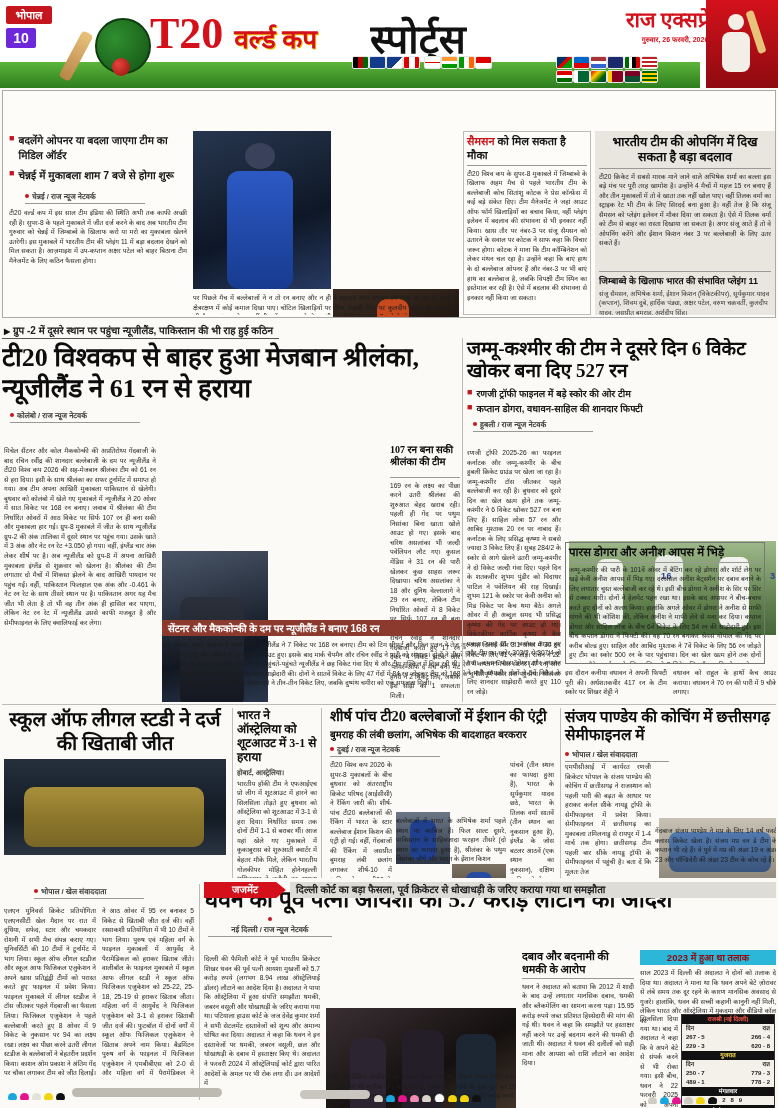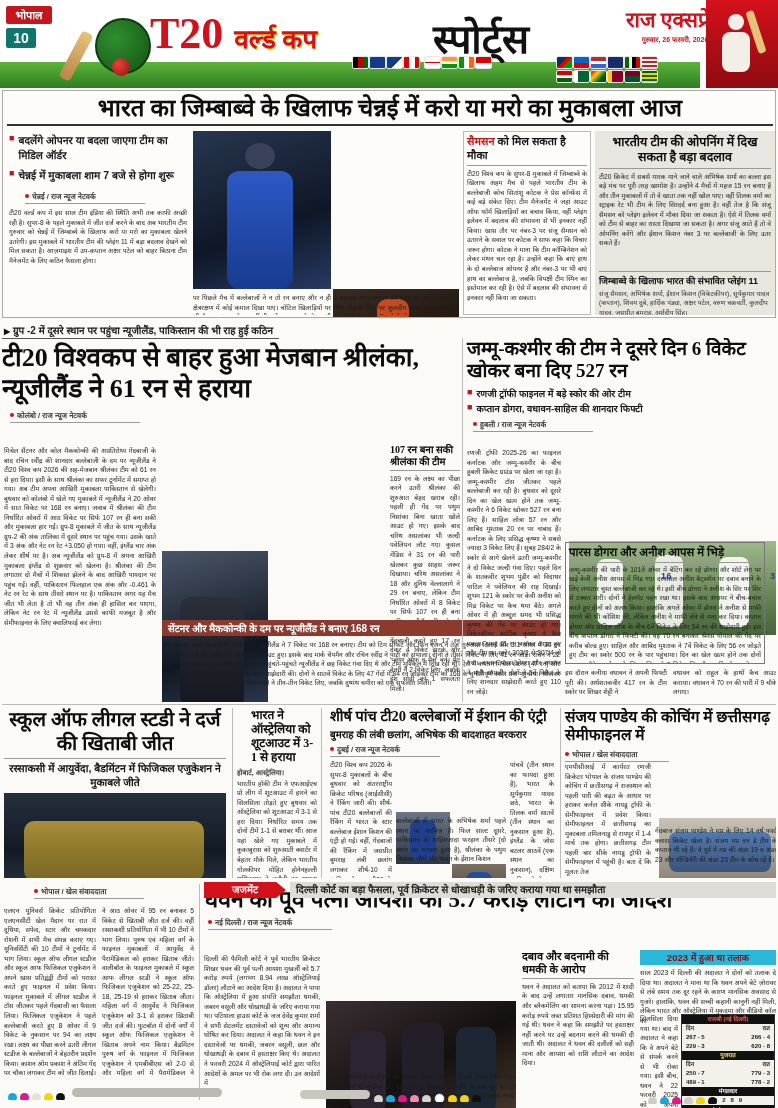--- a/index.html
+++ b/index.html
@@ -30,52 +30,51 @@
 </head>
 <body>
 
 <div id="page">
 
   <div class="abs" style="left:0;top:0;width:778px;height:88px;background:#fff;">
     <div class="abs" style="left:0;top:62px;width:700px;height:26px;background:linear-gradient(#5cb53a,#2e7d1f);"></div>
     <div class="abs" style="left:6px;top:6px;width:46px;height:18px;background:#c4161c;color:#fff;font-weight:bold;font-size:11px;text-align:center;line-height:18px;border-radius:2px;">
       <span>भोपाल</span>
     </div>
-    <div class="abs" style="left:6px;top:28px;width:30px;height:20px;background:#0f766e;color:#fff;font-weight:bold;font-size:14px;text-align:center;line-height:20px;border-radius:2px;">
+    <div class="abs" style="left:6px;top:28px;width:30px;height:20px;background:#6d28d9;color:#fff;font-weight:bold;font-size:14px;text-align:center;line-height:20px;border-radius:2px;">
       <span>10</span>
     </div>
     <div class="abs" style="left:95px;top:18px;width:56px;height:56px;border-radius:50%;background:radial-gradient(circle at 35% 35%,#2f8f2f,#145214);border:2px solid #0d3d0d;"></div>
     <div class="abs" style="left:70px;top:30px;width:12px;height:52px;background:linear-gradient(#e8c27a,#b9854a);transform:rotate(28deg);border-radius:4px;"></div>
     <div class="abs" style="left:112px;top:58px;width:18px;height:18px;border-radius:50%;background:radial-gradient(circle at 35% 35%,#e8433a,#8e120c);"></div>
     <div class="abs" style="left:150px;top:6px;width:210px;height:56px;font-family:'Liberation Serif',serif;font-weight:bold;color:#d4111b;font-size:44px;line-height:56px;">
       <span>T20</span>
       <span style="font-size:26px;color:#d4111b;text-shadow:1px 1px 0 #f2c200;">वर्ल्ड कप</span>
     </div>
-    <div class="abs headline" style="left:391px;top:16px;width:180px;font-size:40px;color:#111;text-align:center;">स्पोर्ट्स</div>
+    <div class="abs headline" style="left:370px;top:16px;width:180px;font-size:40px;color:#111;">स्पोर्ट्स</div>
     <div class="abs" style="left:352px;top:56px;width:150px;height:30px;line-height:13px;">
       <span class="flag" style="background:linear-gradient(90deg,#000 33%,#b00 33% 66%,#060 66%);"></span><span class="flag" style="background:#123c8b;"></span><span class="flag" style="background:linear-gradient(135deg,#123c8b 60%,#fff 60%);"></span><span class="flag" style="background:linear-gradient(90deg,#d00 30%,#fff 30% 70%,#d00 70%);"></span>
       <span class="flag" style="background:linear-gradient(#fff 45%,#d00 45% 55%,#fff 55%);"></span><span class="flag" style="background:linear-gradient(#f93 33%,#fff 33% 66%,#090 66%);"></span><span class="flag" style="background:linear-gradient(90deg,#090 33%,#fff 33% 66%,#f60 66%);"></span><span class="flag" style="background:linear-gradient(#d00 50%,#fff 50%);"></span>
     </div>
     <div class="abs" style="left:556px;top:56px;width:120px;height:30px;line-height:13px;">
       <span class="flag" style="background:linear-gradient(135deg,#036 40%,#d00 40% 60%,#090 60%);"></span><span class="flag" style="background:linear-gradient(#06c 50%,#d00 50%);"></span><span class="flag" style="background:linear-gradient(#a33 33%,#fff 33% 66%,#36c 66%);"></span><span class="flag" style="background:#1a2a6b;"></span><span class="flag" style="background:linear-gradient(90deg,#060 25%,#fff 25% 50%,#000 50% 75%,#d00 75%);"></span><span class="flag" style="background:repeating-linear-gradient(#b22 0 2px,#fff 2px 4px);"></span>
       <span class="flag" style="background:linear-gradient(#d00 33%,#fff 33% 66%,#060 66%);"></span><span class="flag" style="background:linear-gradient(90deg,#fff 30%,#063 30%);"></span><span class="flag" style="background:linear-gradient(135deg,#d00,#fc0,#060,#036);"></span><span class="flag" style="background:linear-gradient(90deg,#fc0 30%,#802 30%);"></span><span class="flag" style="background:linear-gradient(#7a0026 50%,#0b4e32 50%);"></span><span class="flag" style="background:repeating-linear-gradient(#060 0 2px,#fc0 2px 4px);"></span>
     </div>
     <div class="abs" style="left:610px;top:8px;width:130px;text-align:center;">
       <div class="headline" style="font-size:21px;color:#d4111b;">राज एक्सप्रेस</div>
       <div style="font-size:7px;font-weight:bold;color:#d4111b;margin-top:2px;">गुरुवार, 26 फरवरी, 2026</div>
     </div>
     <div class="abs" style="left:706px;top:0;width:72px;height:88px;background:linear-gradient(#d4111b,#8e0b10);">
       <div class="abs" style="left:22px;top:14px;width:16px;height:16px;border-radius:50%;background:#f4efe6;"></div>
       <div class="abs" style="left:16px;top:32px;width:28px;height:40px;border-radius:8px;background:#f4efe6;"></div>
       <div class="abs" style="left:46px;top:10px;width:8px;height:44px;background:#e8c27a;transform:rotate(-18deg);border-radius:3px;"></div>
     </div>
   </div>
 
   <div class="abs" style="left:2px;top:90px;width:774px;height:228px;border:1px solid #aaa;background:#fdfcf9;">
-    <div class="abs headline" style="left:4px;top:3px;width:766px;height:32px;font-size:24px;text-align:center;border-bottom:2px solid #333;">भारत का जिम्बाब्वे के खिलाफ चेन्नई में करो या मरो का मुकाबला आज</div>
     <div class="abs" style="left:6px;top:42px;width:178px;height:182px;">
       <div class="bullet-row" style="font-size:10.5px;line-height:1.4;">
         <span class="sq">■</span>
         <span>बदलेंगे ओपनर या बदला जाएगा टीम का मिडिल ऑर्डर</span>
       </div>
       <div class="bullet-row" style="font-size:10.5px;line-height:1.4;margin-top:6px;">
         <span class="sq">■</span>
         <span>चेन्नई में मुकाबला शाम 7 बजे से होगा शुरू</span>
       </div>
       <div class="byline" style="margin:8px 0 4px 16px;width:120px;">
@@ -119,21 +118,21 @@
       <span class="dot"></span>
       <span>कोलंबो / राज न्यूज नेटवर्क</span>
     </div>
     <div class="abs bt j" style="left:2px;top:126px;width:152px;height:252px;">मिचेल सैंटनर और कोल मैककोन्की की अप्रतिरोध्य गेंदबाजी के बाद रचिन रवींद्र की शानदार बल्लेबाजी के दम पर न्यूजीलैंड ने टी20 विश्व कप 2026 की सह-मेजबान श्रीलंका टीम को 61 रन से हरा दिया। इसी के साथ श्रीलंका का सफर टूर्नामेंट में समाप्त हो गया। अब टीम अपना आखिरी मुकाबला पाकिस्तान से खेलेगी। बुधवार को कोलंबो में खेले गए मुकाबले में न्यूजीलैंड ने 20 ओवर में सात विकेट पर 168 रन बनाए। जवाब में श्रीलंका की टीम निर्धारित ओवरों में आठ विकेट पर सिर्फ 107 रन ही बना सकी और मुकाबला हार गई। ग्रुप-8 मुकाबले में जीत के साथ न्यूजीलैंड ग्रुप-2 की अंक तालिका में दूसरे स्थान पर पहुंच गया। उसके खाते में 3 अंक और नेट रन रेट +3.050 हो गया। वहीं, इंग्लैंड चार अंक लेकर शीर्ष पर है। अब न्यूजीलैंड को ग्रुप-8 में अपना आखिरी मुकाबला इंग्लैंड से शुक्रवार को खेलना है। श्रीलंका की टीम लगातार दो मैचों में शिकस्त झेलने के बाद आखिरी पायदान पर पहुंच गई। वहीं, पाकिस्तान फिलहाल एक अंक और -0.461 के नेट रन रेट के साथ तीसरे स्थान पर है। पाकिस्तान अगर यह मैच जीत भी लेता है तो भी वह तीन अंक ही हासिल कर पाएगा, लेकिन नेट रन रेट में न्यूजीलैंड उससे काफी मजबूत है और सेमीफाइनल के लिए क्वालिफाई कर लेगा।</div>
     <div class="abs photo" style="left:160px;top:124px;width:106px;height:170px;background:linear-gradient(165deg,#4a5668,#111722 60%,#32405a);">
       <div class="abs" style="left:18px;top:46px;width:64px;height:110px;border-radius:10px;background:linear-gradient(#2b2f3a,#14171f);"></div>
       <div class="ph-label" style="left:20px;top:70px;font-size:7px;color:#cfd4dd;">NEW ZEALAND</div>
     </div>
     
     <div class="abs" style="left:388px;top:124px;width:70px;height:254px;">
-      <div class="headline" style="font-size:10px;border-bottom:1px solid #999;padding-bottom:2px;">107 रन बना सकी श्रीलंका की टीम</div>
+      <div class="headline" style="font-size:10px;border-bottom:1px solid #999;padding-bottom:9px;">107 रन बना सकी श्रीलंका की टीम</div>
       <div class="bt j" style="margin-top:3px;height:224px;">169 रन के लक्ष्य का पीछा करने उतरी श्रीलंका की शुरुआत बेहद खराब रही। पहली ही गेंद पर पथुम निसांका बिना खाता खोले आउट हो गए। इसके बाद चरिथ असलांका भी जल्दी पवेलियन लौट गए। कुसल मेंडिस ने 31 रन की पारी खेलकर कुछ साहस जरूर दिखाया। चरिथ असलांका ने 18 और दुनिथ वेल्लालागे ने 29 रन बनाए, लेकिन टीम निर्धारित ओवरों में 8 विकेट पर सिर्फ 107 रन ही बना सकी। न्यूजीलैंड की ओर से रचिन रवींद्र ने शानदार गेंदबाजी करते हुए 17 रन देकर 4 विकेट झटके और 'प्लेयर ऑफ द मैच' बने। मैट हेनरी ने 2 विकेट लिए, जबकि ईश सोढ़ी को 1 सफलता मिली।</div>
     </div>
     <div class="abs capbar" style="left:160px;top:300px;width:398px;height:16px;font-size:10px;">
       <span>सेंटनर और मैककोन्की के दम पर न्यूजीलैंड ने बनाए 168 रन</span>
     </div>
     <div class="abs bt j" style="left:160px;top:320px;width:398px;height:60px;column-count:1;">टॉस हारकर पहले बल्लेबाजी करने उतरी न्यूजीलैंड ने 7 विकेट पर 168 रन बनाए। टीम को टिम सीफर्ट और फिन एलन ने तेज शुरुआत दिलाई और 3.1 ओवर में 30 रन जोड़े। एलन 23 और सीफर्ट 8 रन बनाकर आउट हुए। इसके बाद मार्क चैपमैन और रचिन रवींद्र ने पारी को संभाला। दोनों ने तीसरे विकेट के लिए 41 रन जोड़े। रचिन ने 22 गेंदों में 32 रन बनाए। हालांकि, 84 रन तक पहुंचते-पहुंचते न्यूजीलैंड ने छह विकेट गंवा दिए थे और टीम मुश्किल में दिख रही थी। ऐसे में कप्तान मिचेल सेंटनर (47 रन) और कोल मैककोन्की (नाबाद 31 रन) ने शानदार साझेदारी की। दोनों ने सातवें विकेट के लिए 47 गेंदों में 84 रन जोड़कर टीम को 168 के चुनौतीपूर्ण स्कोर तक पहुंचाया। श्रीलंका की ओर से महेश तीक्षणा और दुनिथ वेल्लालागे ने तीन-तीन विकेट लिए, जबकि दुष्मंथ चमीरा को एक सफलता मिली।</div>
   </div>
 
   <div class="abs" style="left:462px;top:338px;width:314px;height:364px;border-left:1px solid #bbb;padding-left:4px;">
     <div class="headline" style="font-size:19px;width:308px;">जम्मू-कश्मीर की टीम ने दूसरे दिन 6 विकेट खोकर बना दिए 527 रन</div>
@@ -162,28 +161,27 @@
       <div class="bt j" style="margin-top:2px;height:98px;">जम्मू-कश्मीर की पारी के 101वें ओवर में बैटिंग कर रहे डोगरा और शॉर्ट लेग पर खड़े केवी अनीश आपस में भिड़ गए। दरअसल अनीश बैट्समैन पर दबाव बनाने के लिए लगातार चुस्त बल्लेबाजी कर रहे थे। इसी बीच डोगरा ने अनीश के सिर पर सिर से टक्कर मारी। दोनों ने हेलमेट पहन रखा था। इसके बाद अंपायर ने बीच-बचाव करते हुए दोनों को अलग किया। हालांकि अगले ओवर में डोगरा ने अनीश से माफी मांगने की भी कोशिश की, लेकिन अनीश ने माफी लेने से मना कर दिया। कप्तान डोगरा और साहिल लोत्रा के बीच 6वें विकेट के लिए 54 रन की साझेदारी हुई। इस बीच कप्तान डोगरा ने फिफ्टी की। वह 70 रन बनाकर श्रेयस गोपाल की गेंद पर करीब बोल्ड हुए। साहिल और आबिद मुश्ताक ने 7वें विकेट के लिए 56 रन जोड़ते हुए टीम का स्कोर 500 रन के पार पहुंचाया। दिन का खेल खत्म होने तक दोनों नाबाद लौटे। कर्नाटक के लिए प्रसिद्ध ने 3 विकेट लिए हैं, जबकि श्रेयस गोपाल, विदाधर पाटिल और शिखर शेट्टी को 1-1 विकेट मिले हैं।</div>
     </div>
     <div class="abs bt j" style="left:102px;top:330px;width:102px;height:34px;">इस दौरान कनीया वधावन ने अपनी फिफ्टी पूरी की। अर्धशतकवीर 417 रन के टीम स्कोर पर शिखर शेट्टी ने</div>
     <div class="abs bt j" style="left:210px;top:330px;width:104px;height:34px;">वधावन को राहुल के हाथों कैच आउट कराया। वधावन ने 70 रन की पारी में 9 चौके लगाए।</div>
   </div>
 
   <div class="abs hrule" style="left:2px;top:704px;width:774px;"></div>
 
   <div class="abs" style="left:4px;top:708px;width:222px;height:170px;">
     <div class="headline" style="font-size:20px;text-align:center;">स्कूल ऑफ लीगल स्टडी ने दर्ज की खिताबी जीत</div>
-    <div style="font-size:10.5px;font-weight:bold;text-align:center;margin-top:3px;border-top:1px solid #999;padding-top:2px;">रस्साकसी में आयुर्वेदा, बैडमिंटन में फिजिकल एजुकेशन ने मुकाबले जीते</div>
     <div class="photo" style="margin-top:4px;width:222px;height:96px;background:linear-gradient(#25303d,#121a24 60%,#2a3542);">
       <div class="abs" style="left:20px;top:28px;width:180px;height:60px;border-radius:10px;background:linear-gradient(#caa93c,#8f7520);opacity:.8;"></div>
     </div>
   </div>
 
   <div class="abs" style="left:232px;top:708px;width:90px;height:170px;border-left:1px solid #bbb;border-right:1px solid #bbb;padding:0 4px;">
-    <div class="headline" style="font-size:12px;margin-left:14px;">भारत ने ऑस्ट्रेलिया को शूटआउट में 3-1 से हराया</div>
+    <div class="headline" style="font-size:12px;">भारत ने ऑस्ट्रेलिया को शूटआउट में 3-1 से हराया</div>
     <div style="font-size:7px;font-weight:bold;color:#444;margin-top:3px;">होबार्ट, आस्ट्रेलिया।</div>
     <div class="bt j" style="margin-top:2px;height:104px;">भारतीय हॉकी टीम ने एफआईएच प्रो लीग में शूटआउट में हारने का सिलसिला तोड़ते हुए बुधवार को ऑस्ट्रेलिया को शूटआउट में 3-1 से हरा दिया। निर्धारित समय तक दोनों टीमें 1-1 से बराबर थीं। आज यहां खेले गए मुकाबले में कूकाबुरास को शुरुआती क्वार्टर में बेहतर मौके मिले, लेकिन भारतीय गोलकीपर मोहित होनेनहल्ली शशिकुमार ने चुनौती का सामना किया, और पक्का किया कि पहले ब्रेक तक मैच स्कोरलैस रहे।</div>
   </div>
 
   <div class="abs" style="left:330px;top:708px;width:224px;height:170px;">
     <div class="headline" style="font-size:14.5px;">शीर्ष पांच टी20 बल्लेबाजों में ईशान की एंट्री</div>
     <div style="font-size:10px;font-weight:bold;margin-top:2px;">बुमराह की लंबी छलांग, अभिषेक की बादशाहत बरकरार</div>
     <div class="byline" style="width:110px;margin:3px 0;">
       <span class="dot"></span>
       <span>दुबई / राज न्यूज नेटवर्क</span>
@@ -223,21 +221,21 @@
   <div class="abs vrule" style="left:199px;top:884px;height:216px;"></div>
 
   <div class="abs" style="left:204px;top:882px;width:572px;height:226px;">
     <div class="abs" style="left:0;top:0;width:82px;height:16px;background:#d4111b;color:#fff;font-size:10px;font-weight:bold;text-align:center;line-height:16px;clip-path:polygon(0 0,88% 0,100% 50%,88% 100%,0 100%);">
       <span>जजमेंट</span>
     </div>
     <div class="abs" style="left:86px;top:0;width:486px;height:16px;background:#dedcd6;font-size:10px;font-weight:bold;line-height:16px;padding-left:6px;color:#222;">
       <span>दिल्ली कोर्ट का बड़ा फैसला, पूर्व क्रिकेटर से धोखाधड़ी के जरिए कराया गया था समझौता</span>
     </div>
     <div class="headline" style="font-size:23px;margin-top:4px;width:572px;">धवन की पूर्व पत्नी आयशा को 5.7 करोड़ लौटाने का आदेश</div>
-    <div class="byline" style="width:124px;margin:4px 0 3px 4px;">
+    <div class="byline" style="width:124px;margin:4px 0 3px 4px;flex-direction:column;">
       <span class="dot"></span>
       <span>नई दिल्ली / राज न्यूज नेटवर्क</span>
     </div>
     <div class="abs bt j" style="left:0;top:72px;width:116px;height:150px;">दिल्ली की फैमिली कोर्ट ने पूर्व भारतीय क्रिकेटर शिखर धवन की पूर्व पत्नी आयशा मुखर्जी को 5.7 करोड़ रुपये (लगभग 8.94 लाख ऑस्ट्रेलियाई डॉलर) लौटाने का आदेश दिया है। अदालत ने पाया कि ऑस्ट्रेलिया में हुआ संपत्ति समझौता धमकी, जबरन वसूली और धोखाधड़ी के जरिए कराया गया था। पटियाला हाउस कोर्ट के जज देवेंद्र कुमार शर्मा ने सभी सेटलमेंट दस्तावेजों को शून्य और अमान्य घोषित कर दिया। अदालत ने कहा कि धवन ने इन दस्तावेजों पर धमकी, जबरन वसूली, छल और धोखाधड़ी के दबाव में हस्ताक्षर किए थे। अदालत ने फरवरी 2024 में ऑस्ट्रेलियाई कोर्ट द्वारा पारित आदेशों के अमल पर भी रोक लगा दी। उन आदेशों में</div>
     <div class="abs photo" style="left:122px;top:68px;width:190px;height:118px;background:linear-gradient(150deg,#3a2f33,#14100f 55%,#4a3a2e);">
       <div class="abs" style="left:24px;top:30px;width:36px;height:80px;border-radius:10px;background:#2c2430;"></div>
       <div class="abs" style="left:76px;top:22px;width:42px;height:90px;border-radius:10px;background:#241e28;"></div>
       <div class="abs" style="left:130px;top:26px;width:40px;height:86px;border-radius:10px;background:#1d2633;"></div>
     </div>
     <div class="abs bt j" style="left:122px;top:190px;width:190px;height:34px;">दंपति की वैश्विक संपत्तियों का बंटवारा किया गया था, जिसमें भारत स्थित धवन की संपत्तियां भी शामिल थीं। ऑस्ट्रेलियाई अदालत ने संपत्ति के कुल पूल का 15 प्रतिशत हिस्सा आयशा मुखर्जी को दिया था। इसके अलावा उन्हें 7.46 करोड़ रुपये</div>

